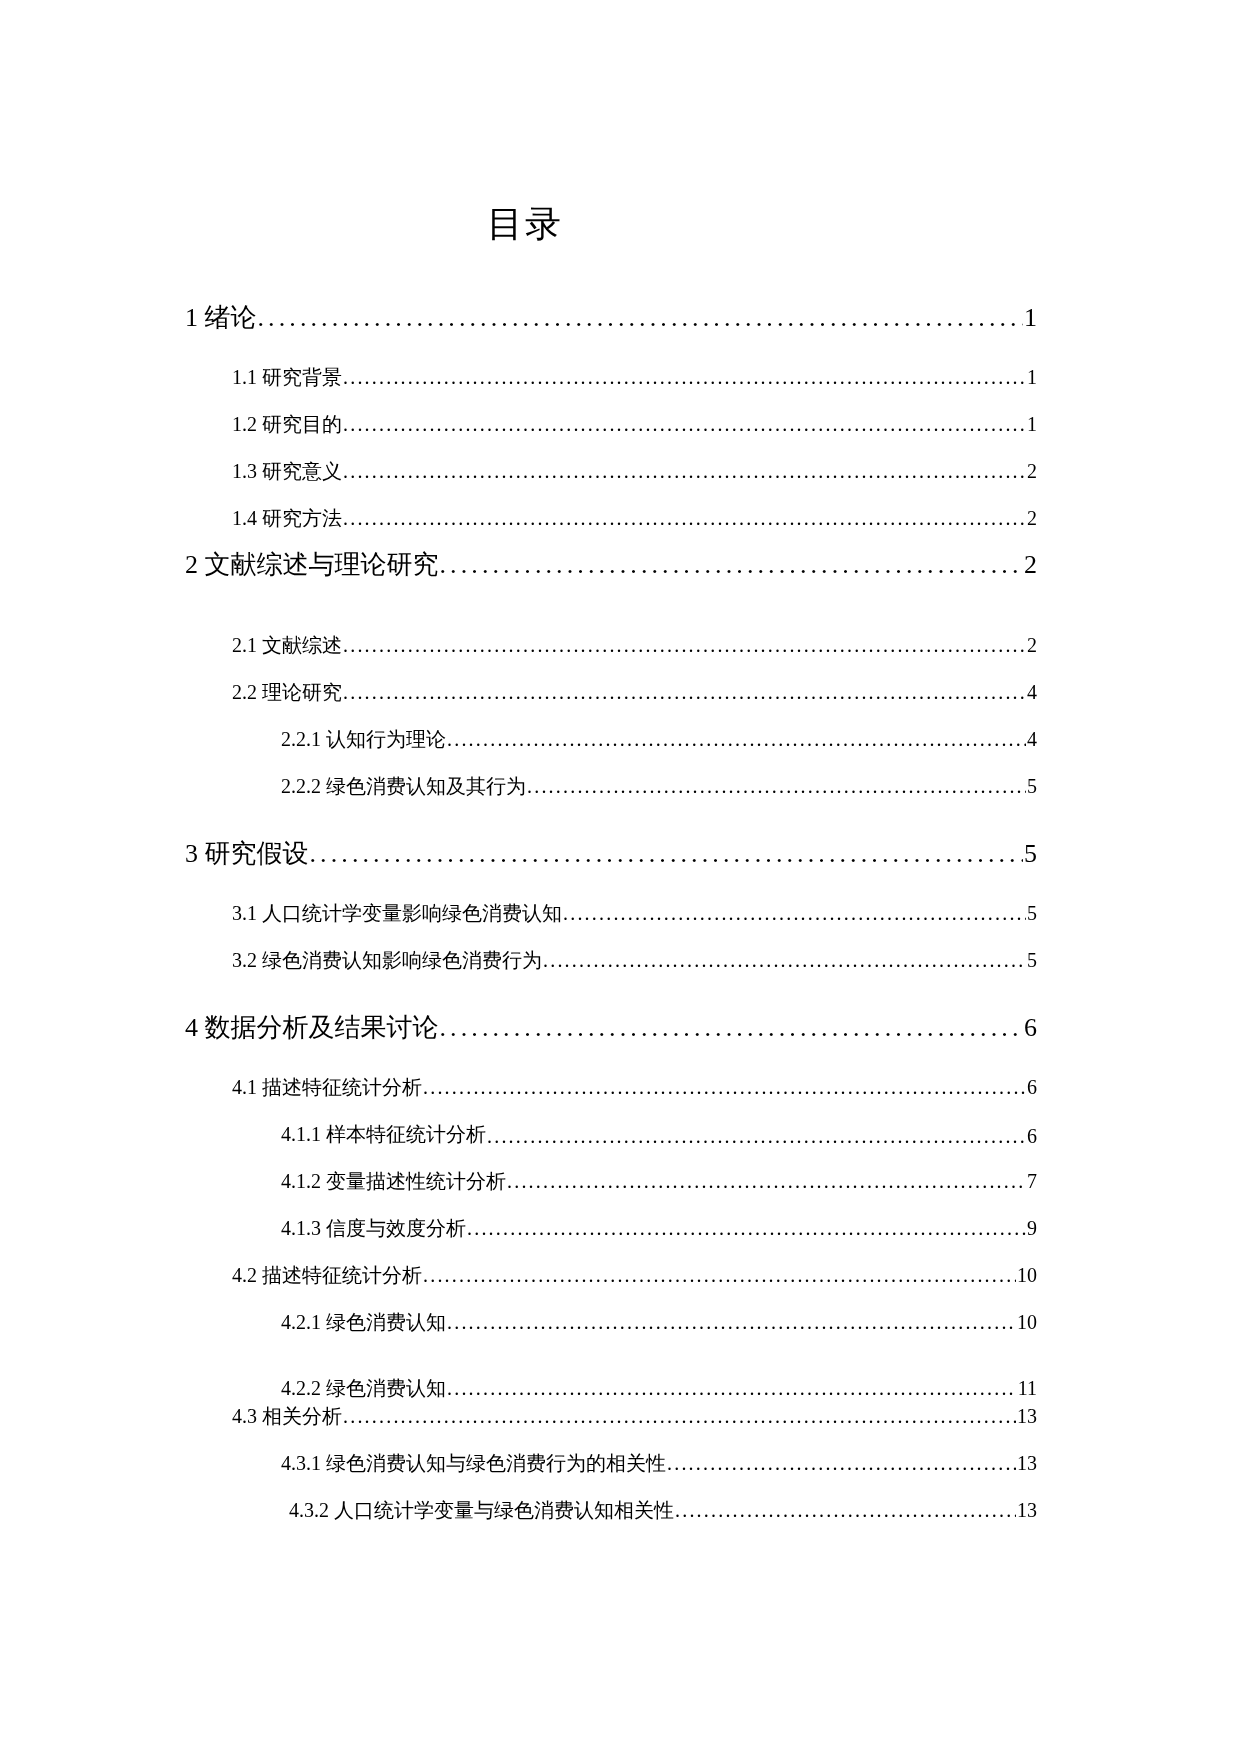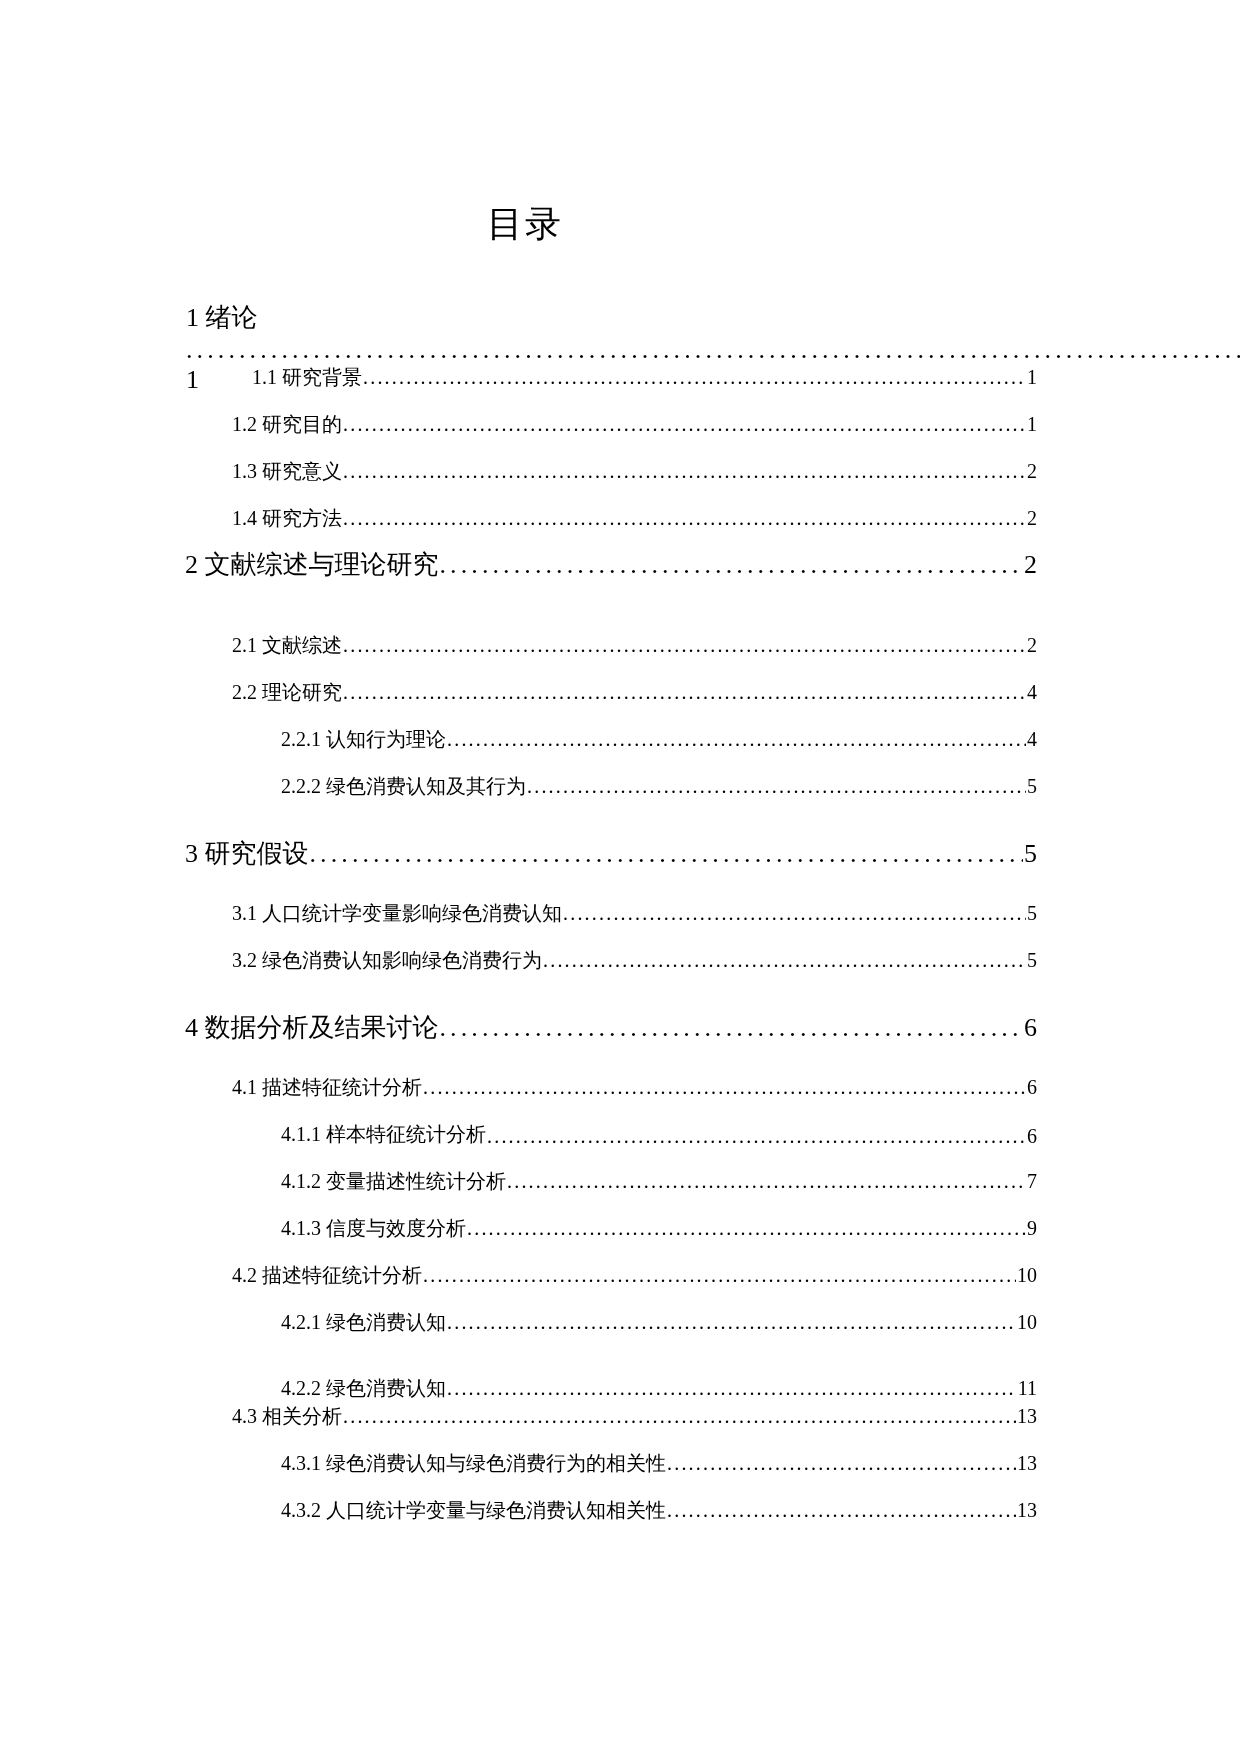--- a/index.html
+++ b/index.html
@@ -17,26 +17,26 @@
     .l2 { left: 232px; font-size: 20px; }
     .l3 { left: 281px; font-size: 20px; }
     .l1 .leader::before { letter-spacing: -1.2px; }
   </style>
 </head>
 <body>
 
 <div class="title">目录</div>
 
 <div class="toc" id="toc">
-    <div class="entry l1" style="top: 300px; flex-direction: column;">
+    <div class="entry l1" style="top: 300px;">
       <span class="label">1 绪论</span>
       <span class="leader"></span>
       <span class="page">1</span>
     </div>
-    <div class="entry l2" style="top: 364px; margin-left: 20px;">
+    <div class="entry l2" style="top: 364px;">
       <span class="label">1.1 研究背景</span>
       <span class="leader"></span>
       <span class="page">1</span>
     </div>
     <div class="entry l2" style="top: 411px;">
       <span class="label">1.2 研究目的</span>
       <span class="leader"></span>
       <span class="page">1</span>
     </div>
     <div class="entry l2" style="top: 458px;">
@@ -132,18 +132,18 @@
     <div class="entry l2" style="top: 1403px;">
       <span class="label">4.3 相关分析</span>
       <span class="leader"></span>
       <span class="page">13</span>
     </div>
     <div class="entry l3" style="top: 1450px;">
       <span class="label">4.3.1 绿色消费认知与绿色消费行为的相关性</span>
       <span class="leader"></span>
       <span class="page">13</span>
     </div>
-    <div class="entry l3" style="top: 1497px;">
+    <div class="entry l3" style="top: 1497px; margin-left: 8px;">
       <span class="label">4.3.2 人口统计学变量与绿色消费认知相关性</span>
       <span class="leader"></span>
       <span class="page">13</span>
     </div>
   </div>
 
 </body></html>

